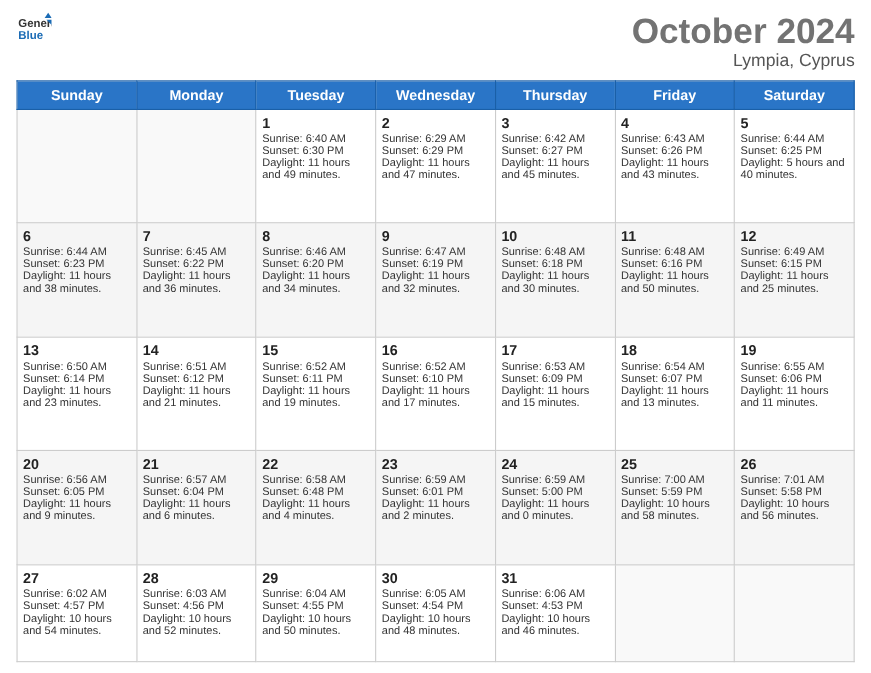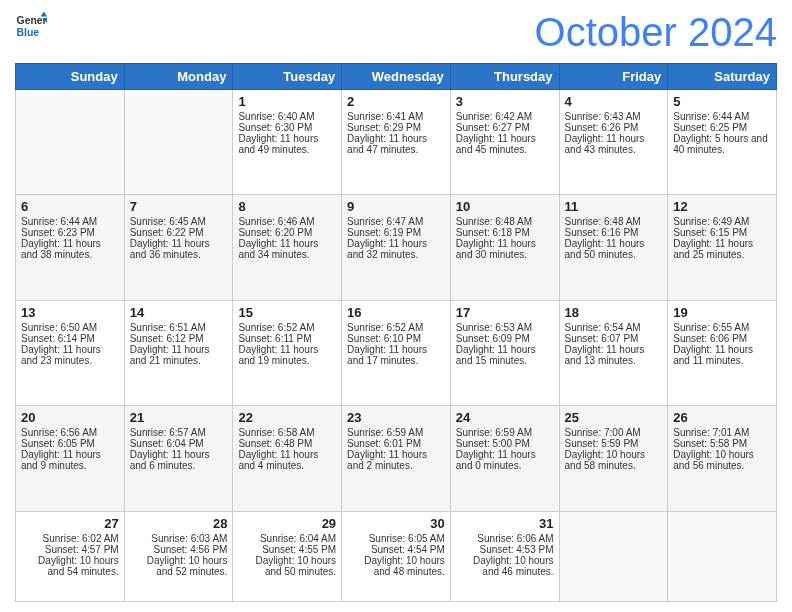--- a/index.html
+++ b/index.html
@@ -29,39 +29,39 @@
       gap: 4px;
     }
     .logo-icon {
       width: 32px;
       height: 32px;
     }
     .title-area {
       text-align: right;
     }
     .month-title {
-      font-size: 40px;
-      color: #3b82f6;
-      font-weight: normal;
+      font-size: 32px;
+      color: #737373;
+      font-weight: bold;
     }
     .subtitle {
       font-size: 16px;
       color: #555;
     }
     .calendar {
       flex: 1;
       border: 1px solid #ccc;
       border-collapse: collapse;
       width: 100%;
       table-layout: fixed;
     }
     .calendar th {
       background: #2a75c7;
       color: #fff;
-      text-align: right;
+      text-align: center;
       padding: 5px 6px;
       font-size: 13px;
       border: 1px solid #1a5fa7;
     }
     .calendar td {
       border: 1px solid #ccc;
       vertical-align: top;
       padding: 4px 5px;
       font-size: 10px;
       color: #333;
@@ -76,38 +76,38 @@
       font-weight: bold;
       color: #222;
       display: block;
       margin-bottom: 2px;
     }
     .cell-empty {
       background: #f9f9f9 !important;
     }
     .last-row td {
       height: 70px;
-      text-align: right;
     }
   </style>
 </head>
 <body>
 
 <div class="page">
   <div class="header">
     <div class="logo">
       <svg class="logo-icon" viewBox="0 0 40 40" xmlns="http://www.w3.org/2000/svg">
         <text x="2" y="18" font-size="13" font-weight="bold" fill="#333">General</text>
         <text x="2" y="32" font-size="13" font-weight="bold" fill="#1a6bb5">Blue</text>
         <polygon points="32,8 40,8 36,2" fill="#1a6bb5"></polygon>
         <polygon points="34,10 40,10 40,16" fill="#1a6bb5"></polygon>
       </svg>
     </div>
     <div class="title-area">
       <div class="month-title">October 2024</div>
+      <div class="subtitle">Lympia, Cyprus</div>
     </div>
   </div>
 
   <table class="calendar">
     <thead>
       <tr id="header-row">
           <th>Sunday</th>
           <th>Monday</th>
           <th>Tuesday</th>
           <th>Wednesday</th>
@@ -121,21 +121,21 @@
           <td class="cell-empty"></td>
           <td class="cell-empty"></td>
           <td>
         <span class="day-num">1</span>
         <span>Sunrise: 6:40 AM</span><br>
         <span>Sunset: 6:30 PM</span><br>
         <span>Daylight: 11 hours and 49 minutes.</span>
       </td>
           <td>
         <span class="day-num">2</span>
-        <span>Sunrise: 6:41 AM</span><br>
+        <span>Sunrise: 6:29 AM</span><br>
         <span>Sunset: 6:29 PM</span><br>
         <span>Daylight: 11 hours and 47 minutes.</span>
       </td>
           <td>
         <span class="day-num">3</span>
         <span>Sunrise: 6:42 AM</span><br>
         <span>Sunset: 6:27 PM</span><br>
         <span>Daylight: 11 hours and 45 minutes.</span>
       </td>
           <td>

